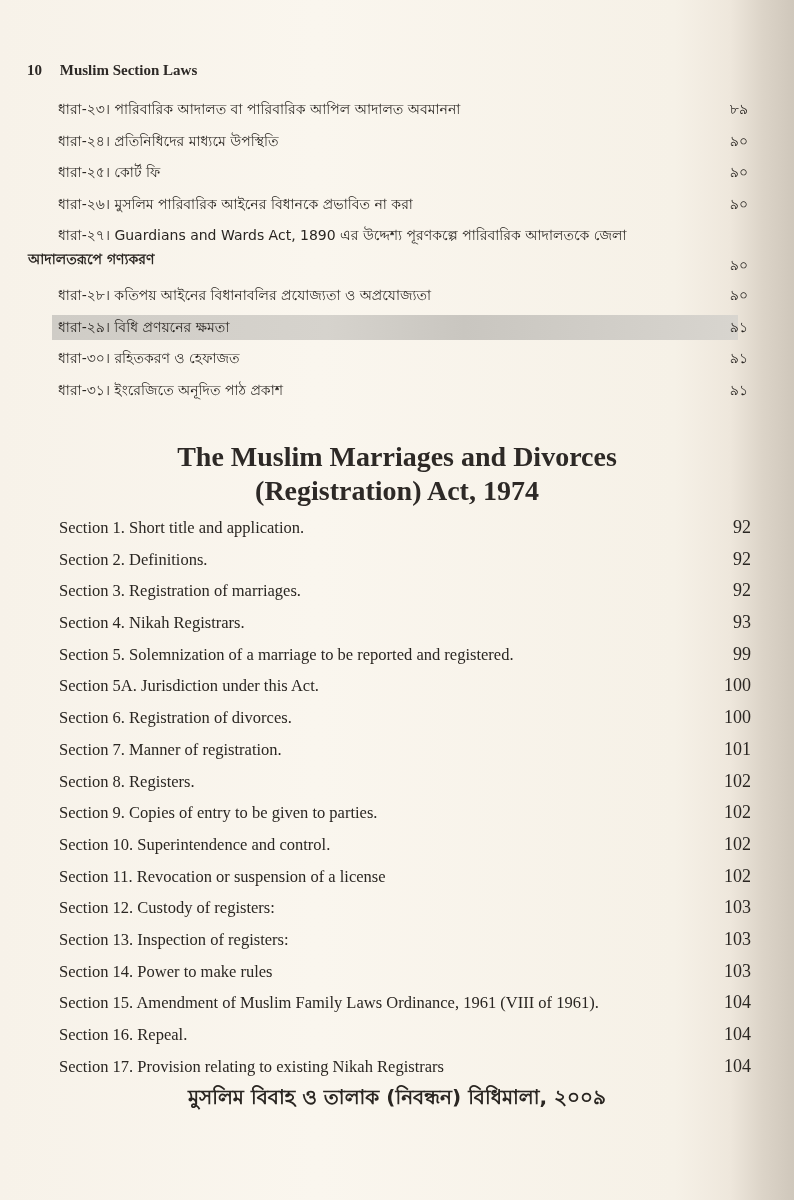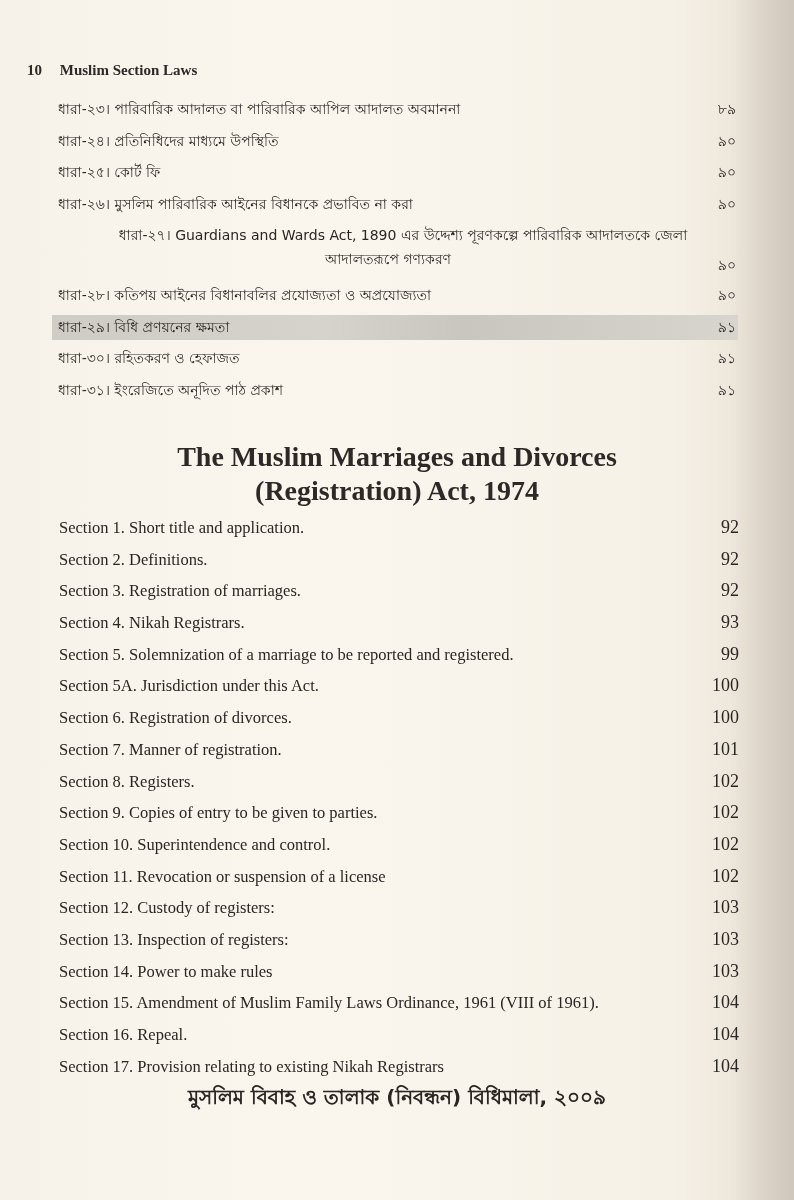--- a/index.html
+++ b/index.html
@@ -17,26 +17,26 @@
       position: absolute; left: 27px; top: 62px;
       font-family: "Liberation Serif", serif; font-weight: bold; font-size: 15px; color: #2d2926;
     }
     .running-head .pno { margin-right: 14px; }
     .toc-bn { position: absolute; left: 58px; top: 94px; width: 690px; }
     .toc-row {
       position: relative; height: 31.5px;
       font-family: "DejaVu Sans", sans-serif; font-size: 14px; line-height: 31.5px;
       color: #2a2622;
     }
-    .toc-row .lbl { white-space: nowrap; text-align: center; }
-    .toc-row .pg { position: absolute; right: 12px; top: 0; font-size: 14px; }
+    .toc-row .lbl { white-space: nowrap; }
+    .toc-row .pg { position: absolute; right: 0; top: 0; font-size: 14px; }
     .toc-row.two-line { height: 60px; line-height: 24px; }
     .toc-row.two-line .lbl { white-space: normal; display: block; padding-top: 3px; }
     .toc-row.two-line .pg { top: 30px; line-height: 31px; }
-    .toc-row.two-line .cont { margin-left: -30px; display: block; }
+    .toc-row.two-line .cont { margin-left: -30px; display: block; font-weight: bold; }
     .toc-row.highlight::before {
       content: ""; position: absolute; left: -6px; right: 10px; top: 3px; bottom: 3px;
       background: linear-gradient(to right, #cfccc6, #d6d3cd 40%, #c9c6c0 60%, #d8d5cf);
       z-index: 0;
     }
     .toc-row.highlight .lbl, .toc-row.highlight .pg { position: relative; z-index: 1; }
     .toc-row.highlight .pg { position: absolute; }
     .act-title {
       position: absolute; left: 0; width: 794px; top: 440px; text-align: center;
       font-family: "Liberation Serif", serif; font-weight: bold; font-size: 28px; line-height: 34px; color: #2d2926;

